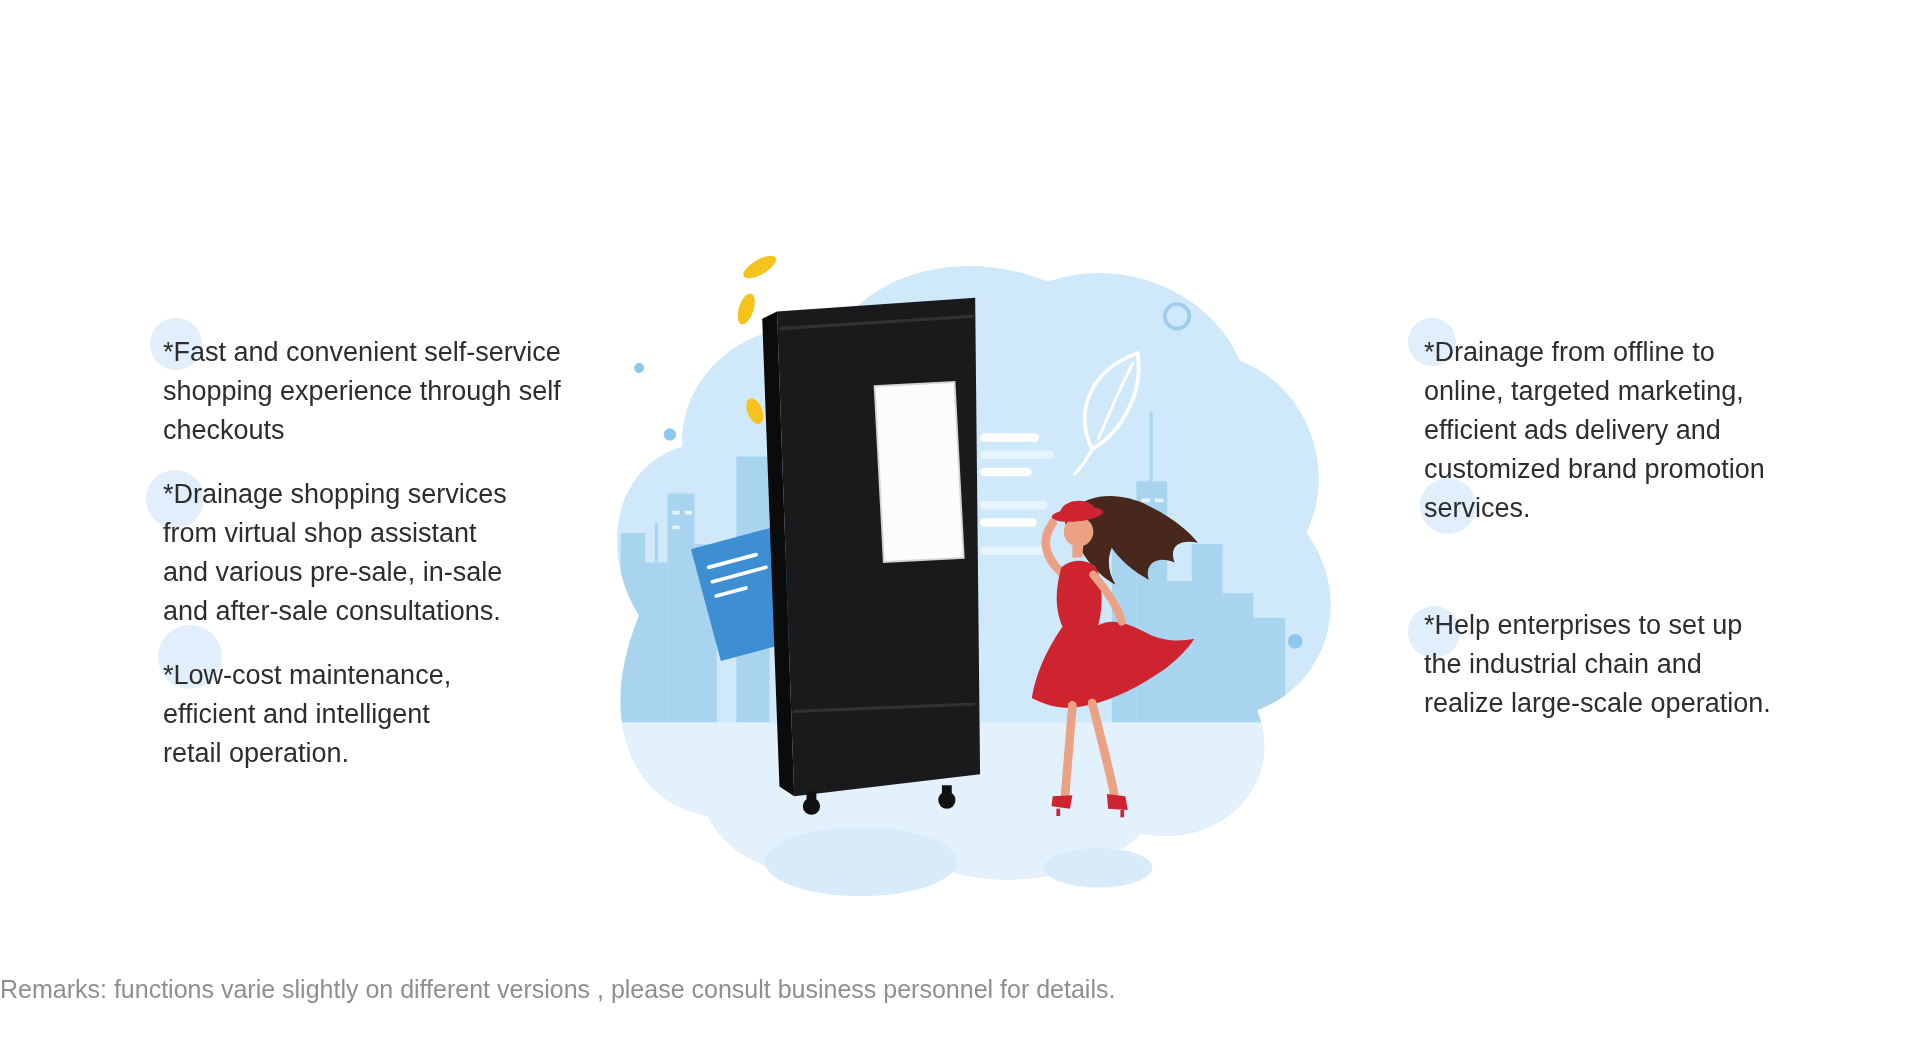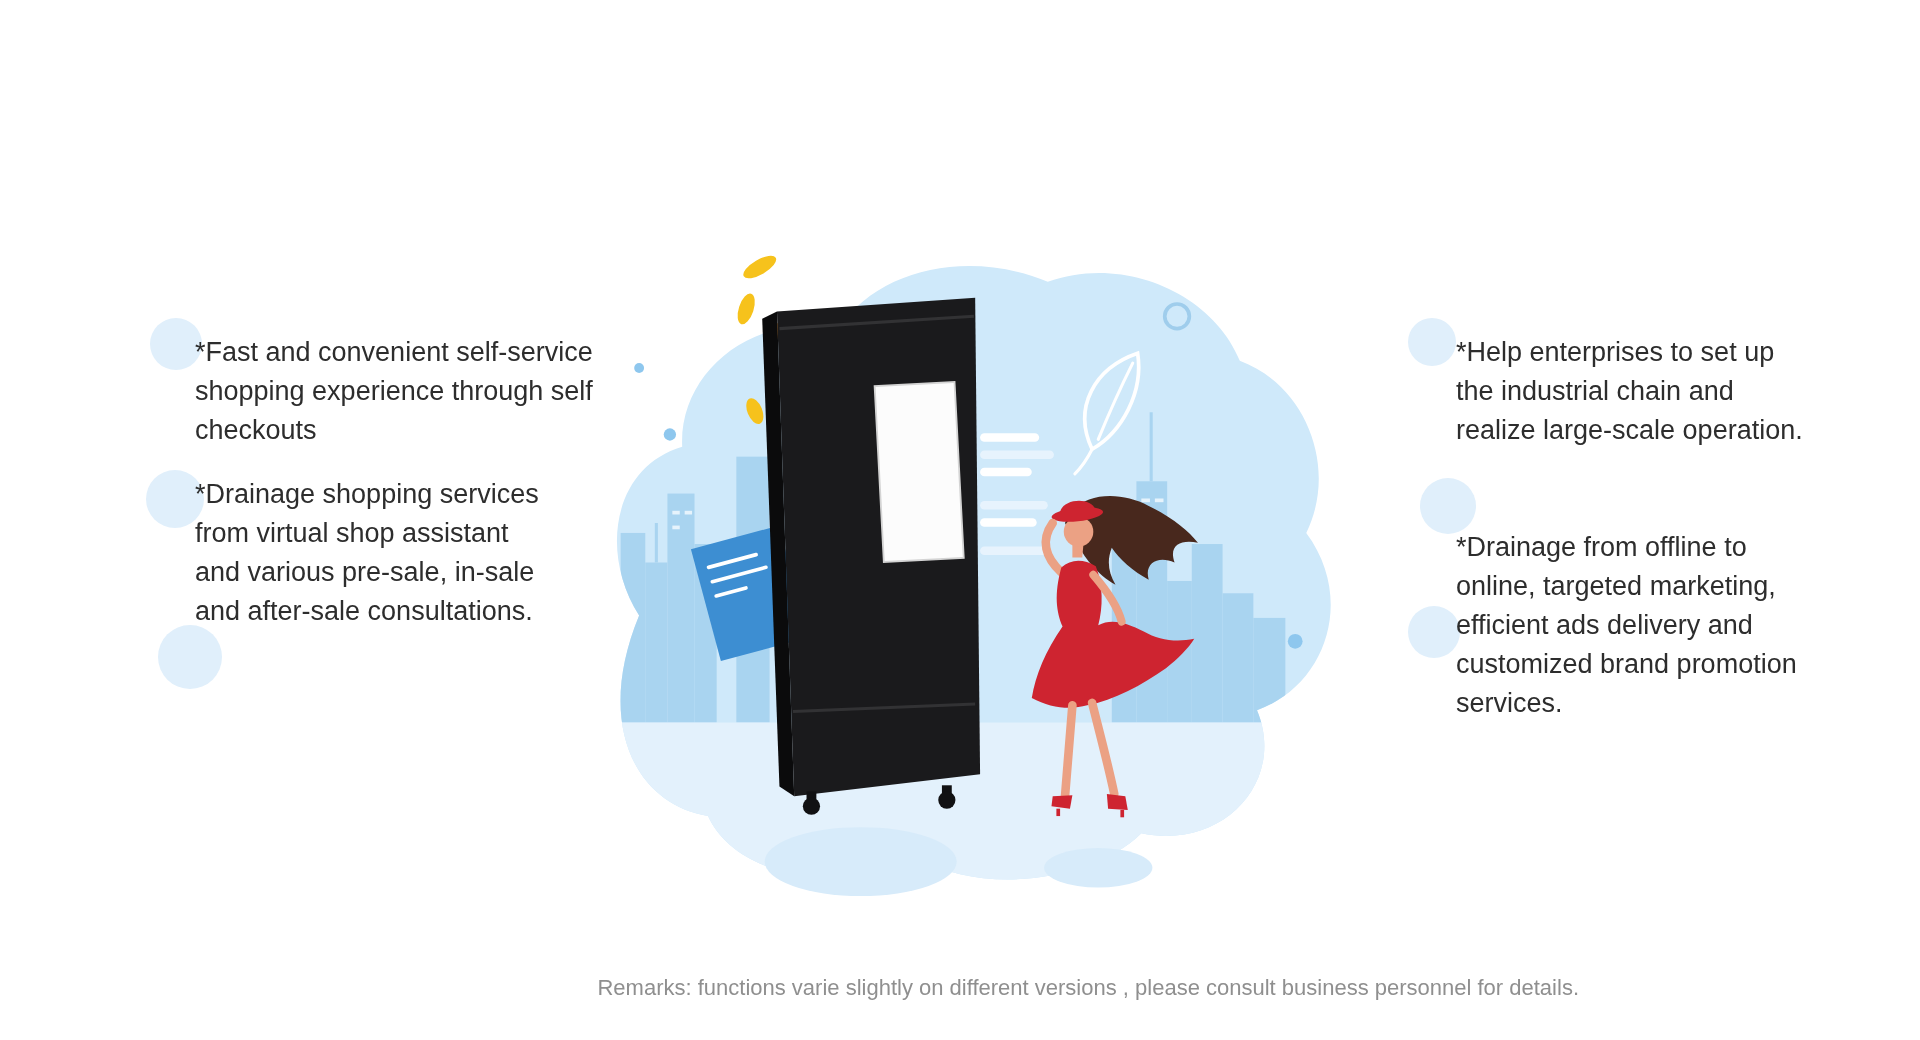--- a/index.html
+++ b/index.html
@@ -1,28 +1,28 @@
 <!DOCTYPE html>
 <html style="--background: #ffffff; --text: #2d2d2d; --remarks-text: #8f8f8f; --blob: #cfe9fa; --ground: #e3f1fc; --skyline: #a9d4f0; --machine-body: #1a1a1c; --machine-side: #0b0b0c; --machine-screen: #fcfcfc; --dress-red: #ce2430; --hair-brown: #48281d; --skin: #eba184; --card-blue: #3d8ed2; --leaf-yellow: #f6c21c; --leaf-orange: #ef9d3c; --decor-circle: #e0effb; --shadow-blue: #d7ebfa; --dot-blue: #8ec7ee; --speed-line: #e7f3fd;"><head>
 <meta charset="utf-8">
 <style>
   * { margin: 0; padding: 0; box-sizing: border-box; }
   html, body { width: 1920px; height: 1040px; background: var(--background, #ffffff); overflow: hidden; }
   body { position: relative; font-family: "Liberation Sans", "DejaVu Sans", sans-serif; }
 
   .slide { position: relative; width: 1920px; height: 1040px; background: var(--background, #ffffff); }
 
-  .bullets { position: absolute; z-index: 2; color: var(--text, #2d2d2d); font-size: 27px; line-height: 39px; font-weight: 400; margin-left: 32px; }
+  .bullets { position: absolute; z-index: 2; color: var(--text, #2d2d2d); font-size: 27px; line-height: 39px; font-weight: 400; }
   .bullets p { white-space: pre-line; margin: 0 0 25px 0; }
   #left-bullets  { left: 163px;  top: 333px; width: 560px; }
   #right-bullets { left: 1424px; top: 333px; width: 480px; }
   #right-bullets p:first-child { margin-bottom: 78px; }
 
-  .remarks { position: absolute; left: 0; top: 975px; width: 1579px; text-align: right;
-             color: var(--remarks-text, #8f8f8f); font-size: 22px; z-index: 2; }
+  .remarks { position: absolute; left: 0; top: 975px; width: 1579px; text-align: left;
+             color: var(--remarks-text, #8f8f8f); font-size: 25px; z-index: 2; }
 
   .decor { position: absolute; border-radius: 50%; background: var(--decor-circle, #e0effb); z-index: 1; }
   #decor-1 { left: 150px;  top: 318px; width: 52px; height: 52px; }
   #decor-2 { left: 146px;  top: 470px; width: 58px; height: 58px; }
   #decor-3 { left: 158px;  top: 625px; width: 64px; height: 64px; }
   #decor-4 { left: 1408px; top: 318px; width: 48px; height: 48px; }
   #decor-5 { left: 1420px; top: 478px; width: 56px; height: 56px; }
   #decor-6 { left: 1408px; top: 606px; width: 52px; height: 52px; }
 
   .illustration { position: absolute; left: 565px; top: 240px; width: 776px; height: 677px; z-index: 1; }
@@ -67,31 +67,34 @@
   <div id="decor-6" class="decor"></div>
 
   <div id="left-bullets" class="bullets">
     <p>*Fast and convenient self-service
 shopping experience through self
 checkouts</p>
     <p>*Drainage shopping services
 from virtual shop assistant
 and various pre-sale, in-sale
 and after-sale consultations.</p>
+    <p>*Low-cost maintenance,
+efficient and intelligent
+retail operation.</p>
   </div>
 
   <div id="right-bullets" class="bullets">
-    <p>*Help enterprises to set up
-the industrial chain and
-realize large-scale operation.</p>
     <p>*Drainage from offline to
 online, targeted marketing,
 efficient ads delivery and
 customized brand promotion
 services.</p>
+    <p>*Help enterprises to set up
+the industrial chain and
+realize large-scale operation.</p>
   </div>
 
   <div class="illustration">
     <svg viewBox="0 0 630 550" xmlns="http://www.w3.org/2000/svg">
       <defs>
         <clipPath id="blobClip">
           <path d="M 60 305 C 28 255, 38 185, 95 168 C 92 108, 152 58, 222 72 C 255 22, 330 8, 392 34 C 452 12, 525 42, 548 98 C 602 118, 628 185, 602 238 C 642 292, 618 362, 562 382 C 586 440, 534 496, 468 482 C 428 522, 336 532, 288 502 C 228 534, 138 518, 116 468 C 56 458, 24 392, 60 305 Z"></path>
         </clipPath>
       </defs>
 

